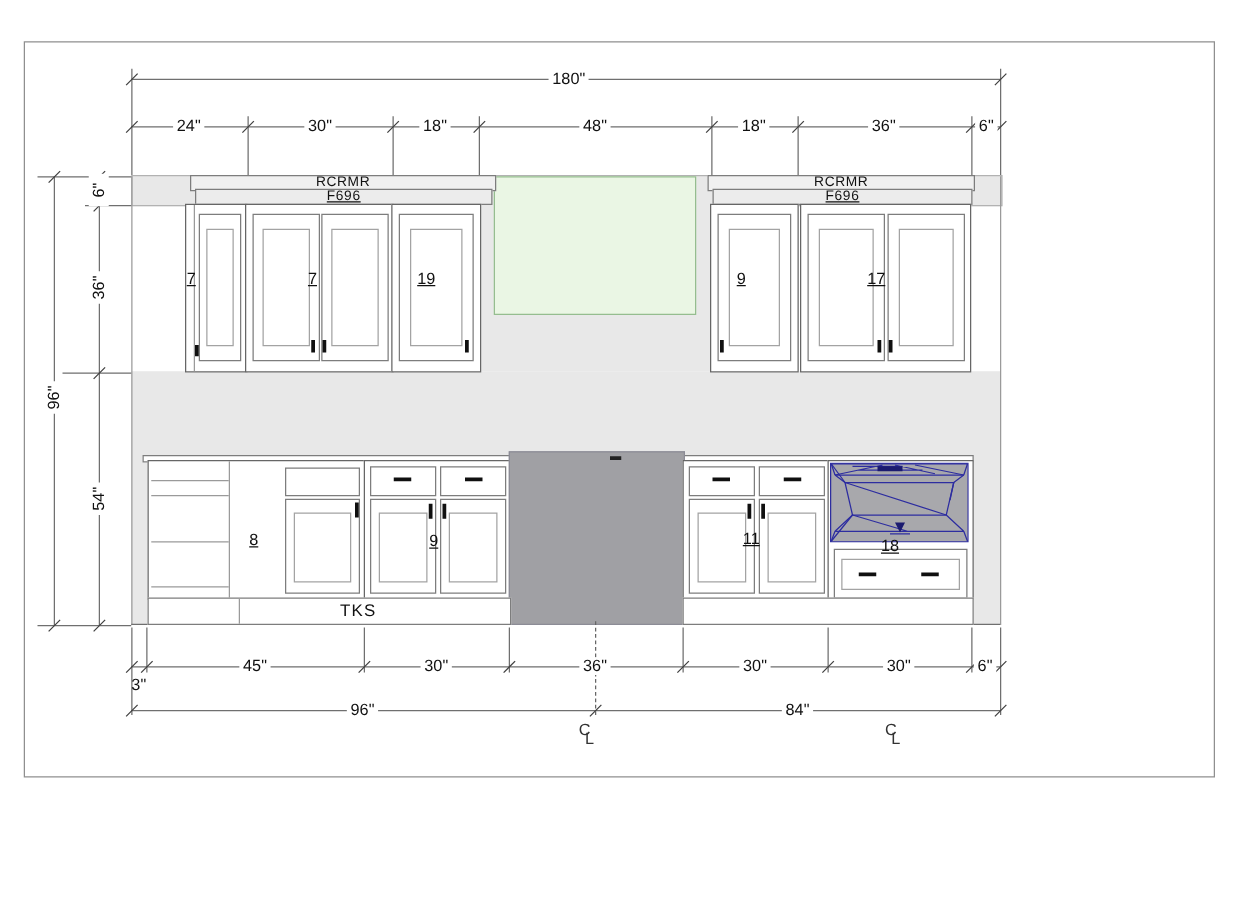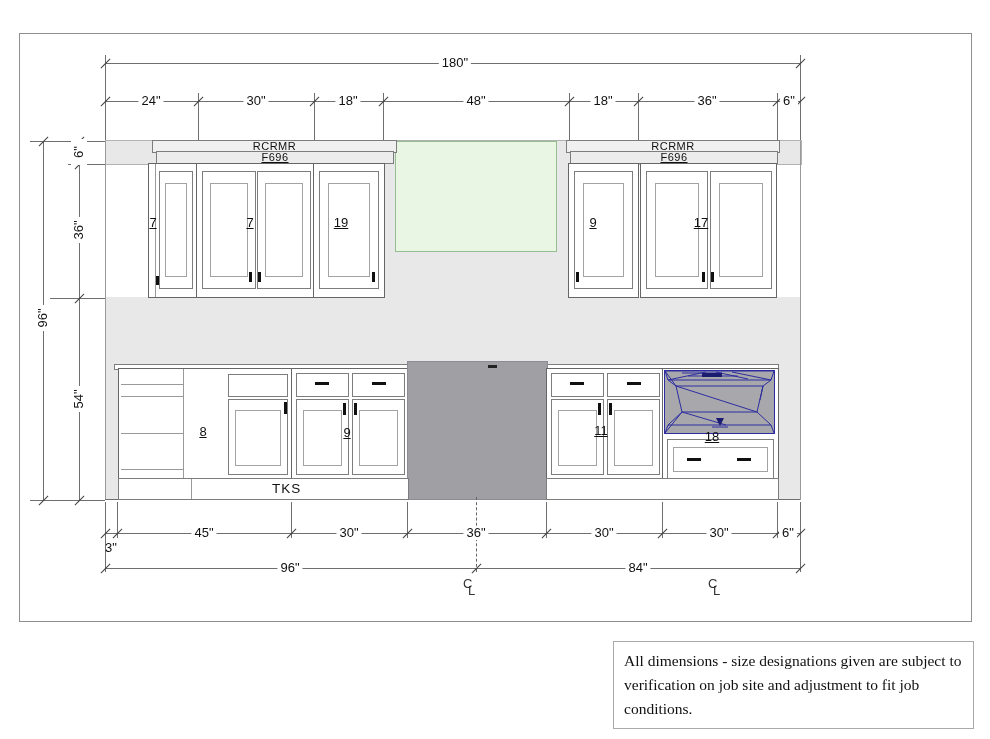--- a/index.html
+++ b/index.html
@@ -276,15 +276,14 @@
   <div class="cl" style="left:463px;top:577px;">
     <span style="left:0;top:0;">C</span>
     <span style="left:5px;top:7px;">L</span>
   </div>
   <div class="cl" style="left:708px;top:577px;">
     <span style="left:0;top:0;">C</span>
     <span style="left:5px;top:7px;">L</span>
   </div>
 
 
-  <div class="note">All dimensions - size designations given are subject to verification on job site and adjustment to fit job conditions.</div>
 
 </div>
 
 </body></html>

